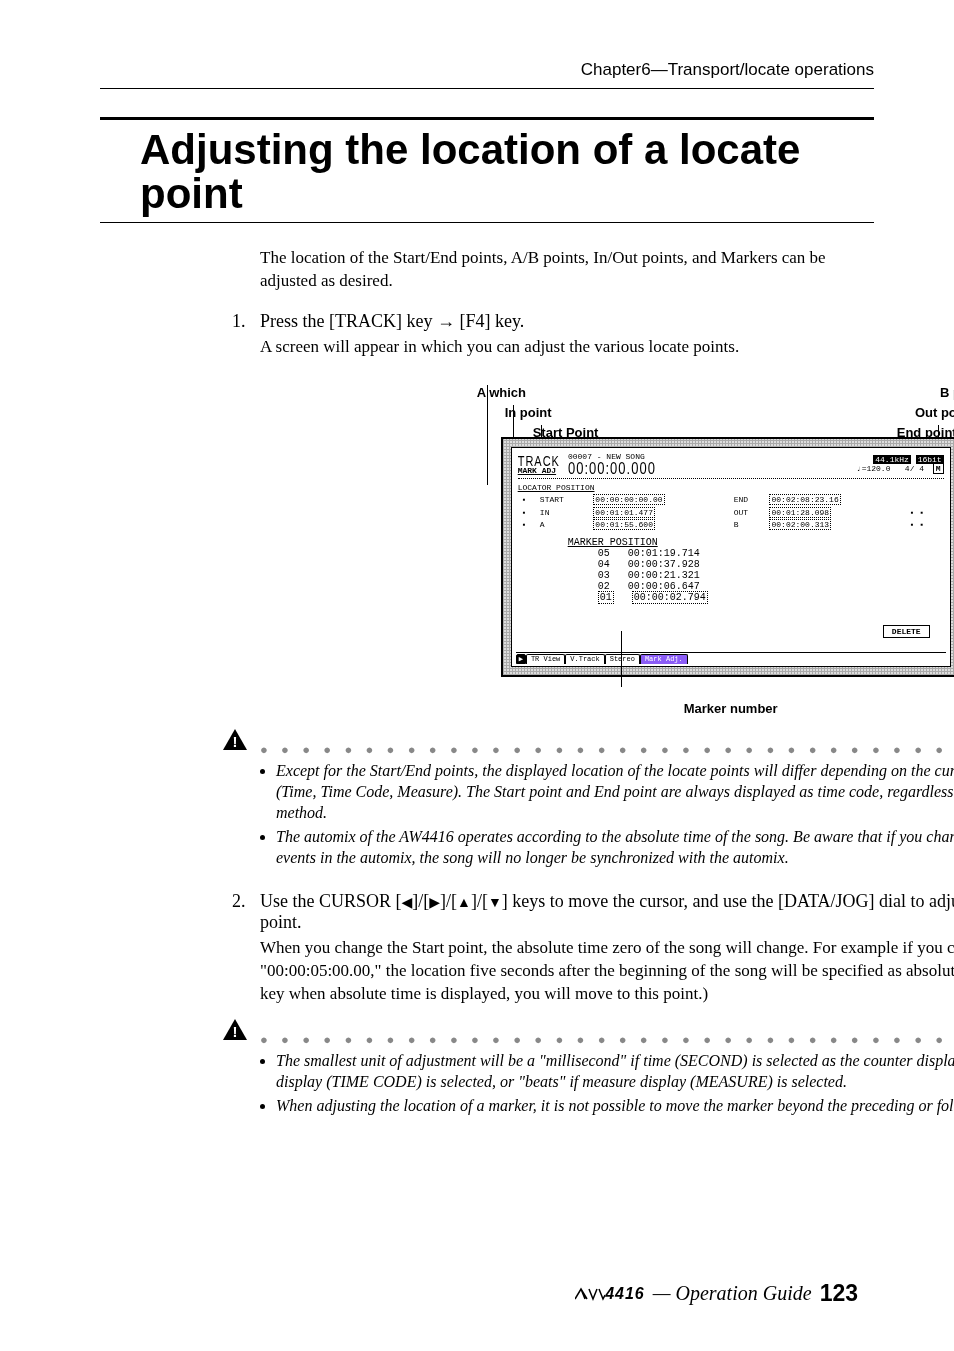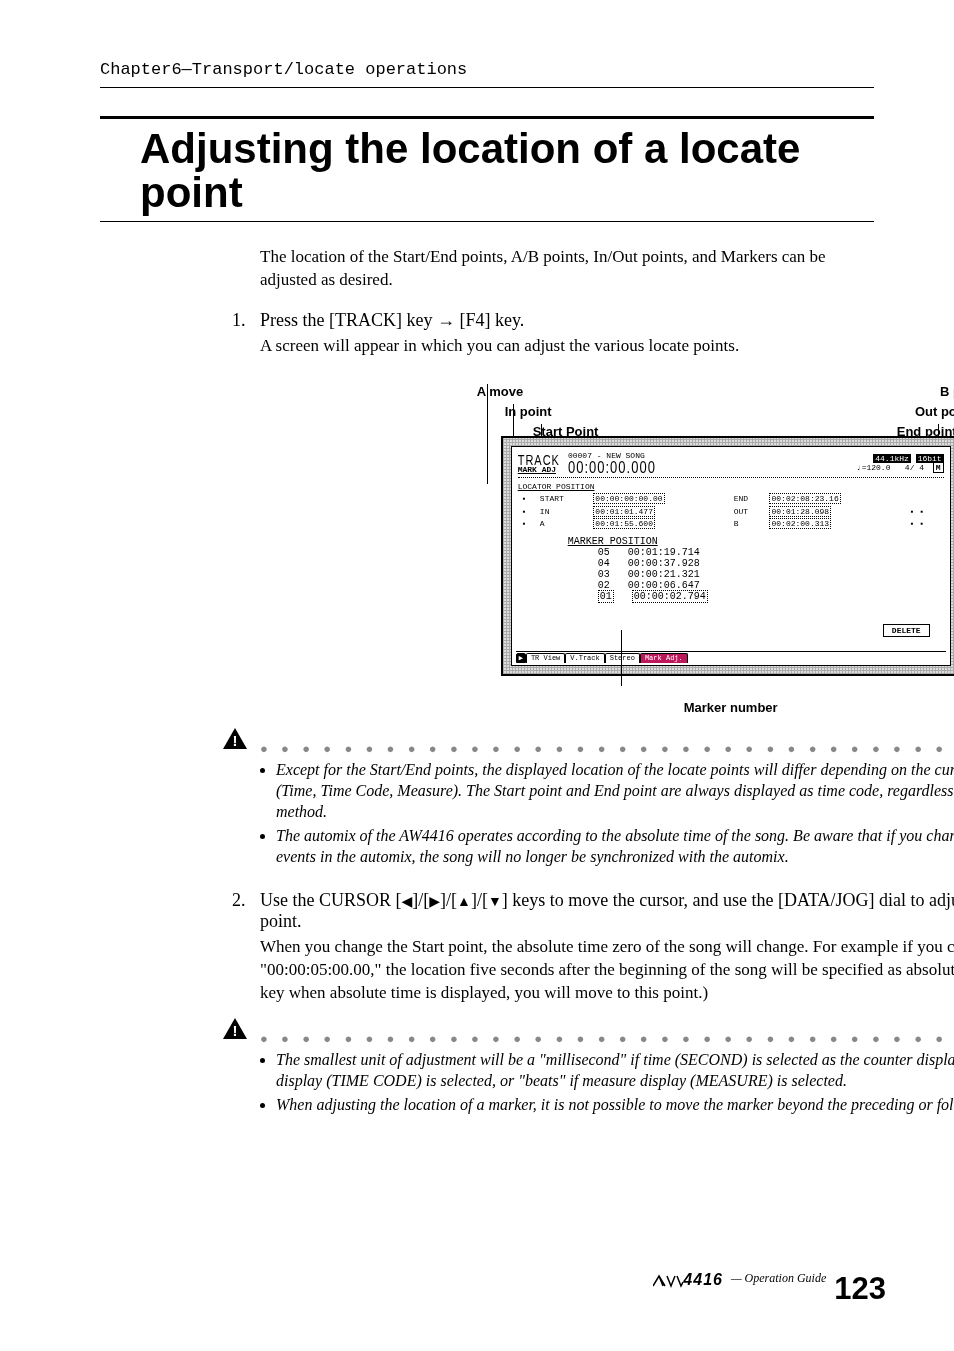--- a/index.html
+++ b/index.html
@@ -6,22 +6,23 @@
   body {
     width: 954px;
     height: 1351px;
     background: #fff;
     font-family: "Times New Roman", Times, serif;
     color: #000;
     position: relative;
     padding: 60px 80px 50px 100px;
   }
   .header-text {
+    text-align: right;
     font-size: 17px;
-    font-family: Liberation Mono, monospace;
+    font-family: Liberation Sans, sans-serif;
     margin-bottom: 8px;
   }
   .header-rule {
     border-top: 1.5px solid #000;
     margin-bottom: 28px;
   }
   .title-block {
     border-top: 3px solid #000;
     border-bottom: 1.5px solid #000;
     padding: 8px 0 6px 40px;
@@ -152,21 +153,21 @@
   .lcd-tabs {
     position: absolute;
     bottom: 2px; left: 4px; right: 4px;
     display: flex;
     gap: 0;
     font-size: 7px;
     border-top: 1px solid #000;
     padding-top: 1px;
   }
   .lcd-tabs span { border: 1px solid #000; border-bottom: none; padding: 0 4px; border-radius: 2px 2px 0 0; }
-  .lcd-tabs .active { background: #be185d; color: #fff; }
+  .lcd-tabs .active { background: #8b5cf6; color: #fff; }
   .marker-label {
     text-align: center;
     font-family: Arial, Helvetica, sans-serif;
     font-weight: bold;
     font-size: 13px;
     margin-top: 24px;
   }
   .warn-block {
     margin-top: 26px;
     margin-left: -12px;
@@ -199,40 +200,40 @@
   .step2 { margin-top: 18px; }
   .arrow-sym {
     display: inline-block;
     font-size: 14px;
     vertical-align: baseline;
     font-style: normal;
   }
   .footer {
     position: absolute;
     bottom: 44px;
-    right: 68px;
+    right: 96px;
     display: flex;
-    align-items: flex-start;
+    align-items: center;
     gap: 8px;
   }
   .footer-model {
     font-family: Arial, Helvetica, sans-serif;
     font-style: italic;
     font-weight: bold;
     font-size: 16px;
     letter-spacing: 1px;
   }
   .footer-guide {
     font-style: italic;
-    font-size: 12px;
+    font-size: 20px;
   }
   .footer-page {
     font-family: Arial, Helvetica, sans-serif;
     font-weight: bold;
-    font-size: 31px;
+    font-size: 23px;
   }
 </style>
 </head>
 <body>
 
 <div class="header-text">Chapter6—Transport/locate operations</div>
 <div class="header-rule"></div>
 
 <div class="title-block">
   <h1>Adjusting the location of a locate point</h1>
@@ -245,21 +246,21 @@
   <div class="step">
     <div class="step-num">1.</div>
     <div class="step-body">
       <p class="step-title">
         <span>Press the [TRACK] key </span><span style="font-family:Arial;">→</span><span> [F4] key.</span>
       </p>
       <p class="step-desc">A screen will appear in which you can adjust the various locate points.</p>
 
       <div style="position:relative; width:540px; margin:12px auto 0 auto; height:60px;">
         <div class="labels-row" style="position:absolute; top:0; left:0; right:0;">
-          <span style="left:6px">A move</span>
+          <span style="left:6px">A which</span>
           <span style="right:6px">B point</span>
         </div>
         <div class="labels-row" style="position:absolute; top:20px; left:0; right:0;">
           <span style="left:34px">In point</span>
           <span style="right:18px">Out point</span>
         </div>
         <div class="labels-row" style="position:absolute; top:40px; left:0; right:0;">
           <span style="left:62px">Start Point</span>
           <span style="right:34px">End point</span>
         </div>

